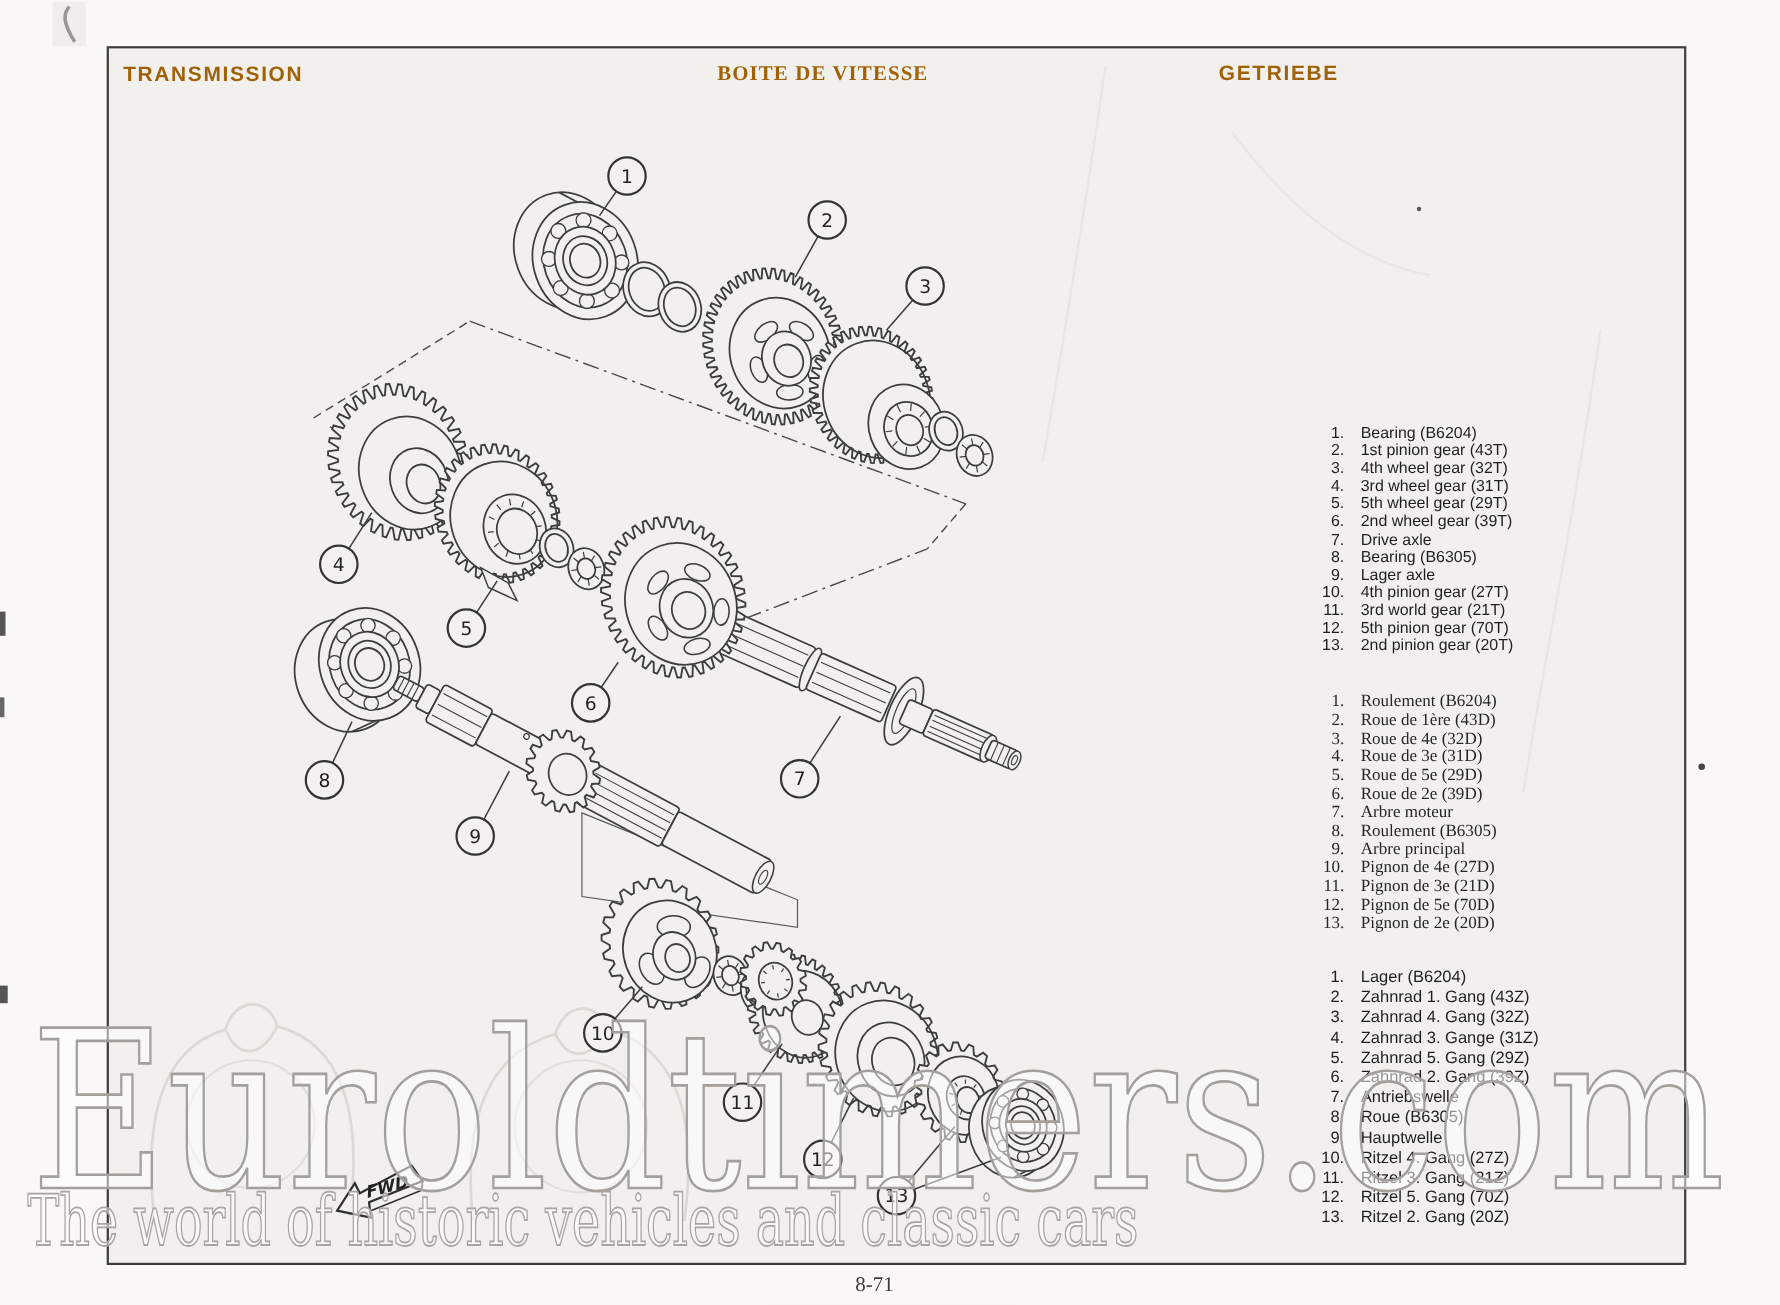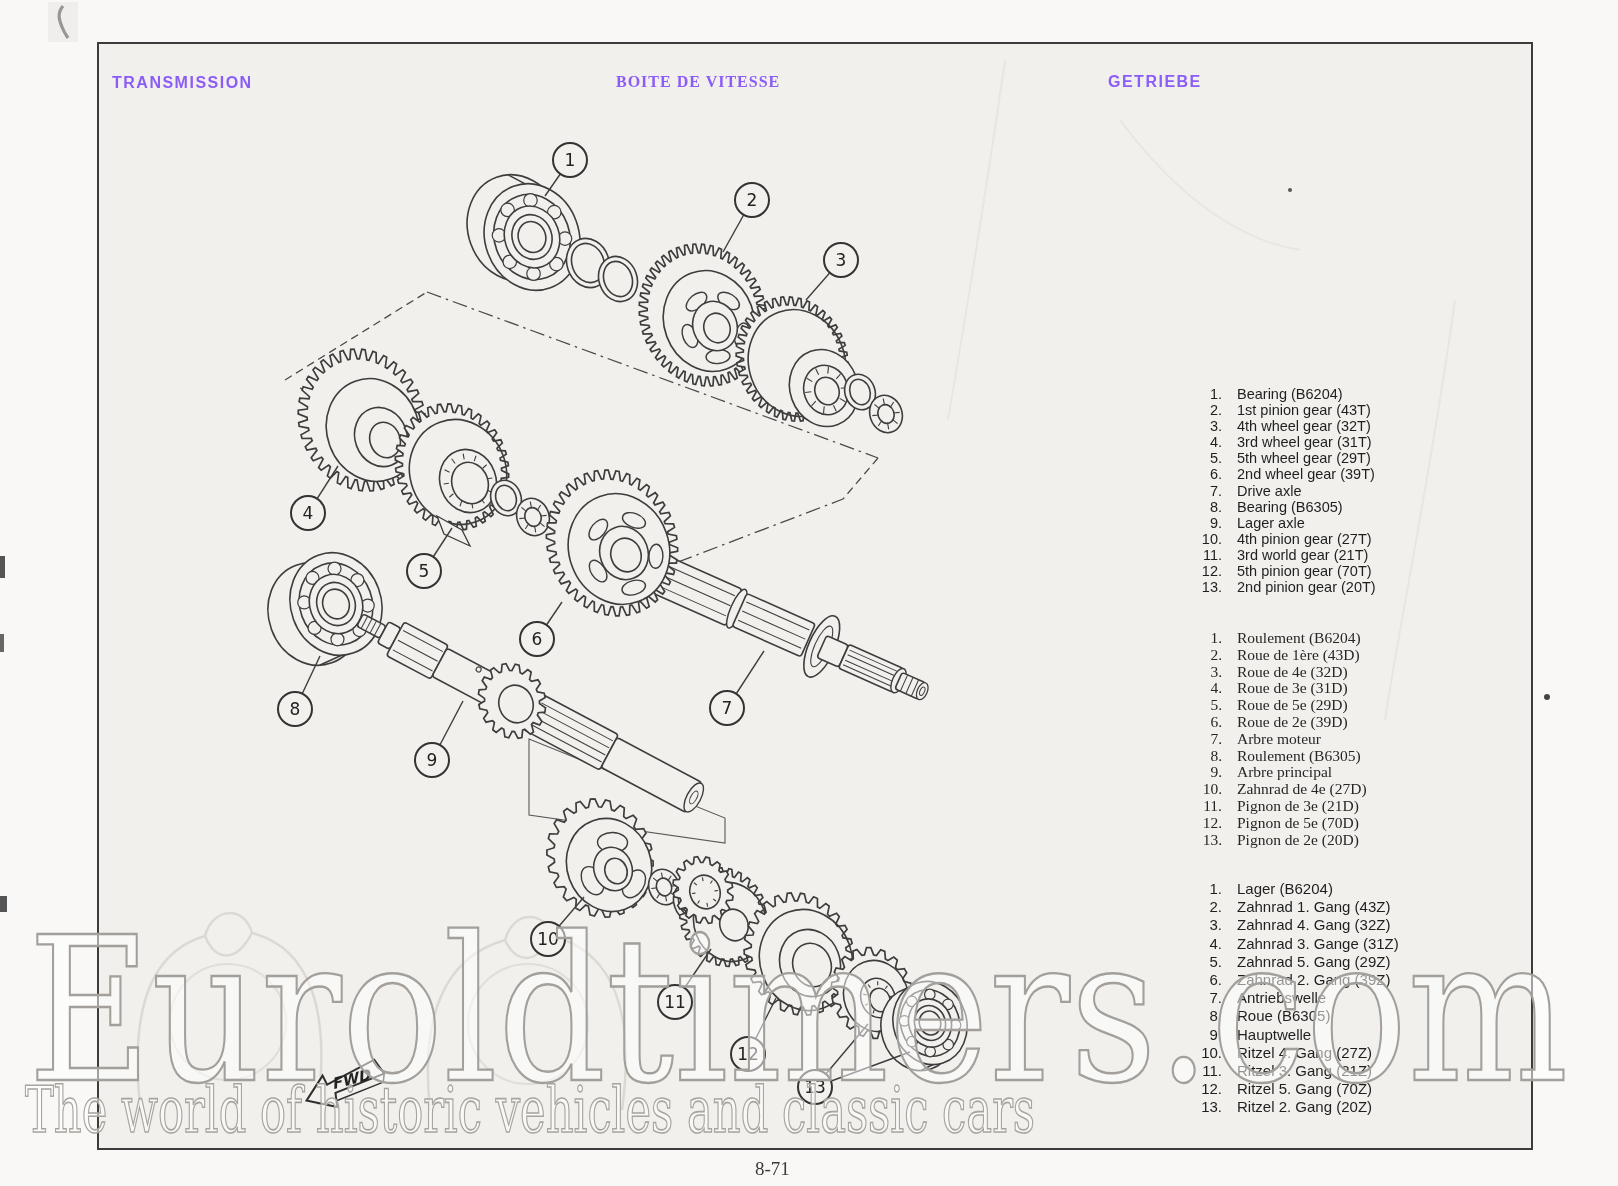--- a/index.html
+++ b/index.html
@@ -3,36 +3,36 @@
 <meta charset="utf-8">
 <style>
   html,body{margin:0;padding:0;background:#f9f8f6;}
   body{width:1618px;height:1186px;position:relative;overflow:hidden;
        font-family:"Liberation Sans",sans-serif;}
   #scan{position:absolute;inset:0;}
   
   .frame{position:absolute;left:97px;top:42px;width:1436px;height:1108px;
          border:2px solid #3c3c3c;background:#f1f0ed;box-sizing:border-box;}
   
-  .hdr{position:absolute;color:#8b5cf6;font-weight:bold;font-size:16px;z-index:4;margin-top:16px;}
+  .hdr{position:absolute;color:#a16207;font-weight:bold;font-size:19px;z-index:4;}
   .hdr.sans{font-family:"Liberation Sans",sans-serif;letter-spacing:1.5px;}
   .hdr.serif{font-family:"Liberation Serif",serif;letter-spacing:1px;}
   
   .plist{position:absolute;z-index:4;color:#1f1f1f;}
   .plist .row{display:flex;}
   .plist .n{width:52px;text-align:right;flex:none;}
   .plist .t{padding-left:15px;white-space:nowrap;}
   .plist.en{left:1170px;top:386px;font-family:"Liberation Sans",sans-serif;
             font-size:14.5px;line-height:16.1px;}
   .plist.fr{left:1170px;top:630px;font-family:"Liberation Serif",serif;
             font-size:15.5px;line-height:16.8px;color:#262626;}
   .plist.de{left:1170px;top:880px;font-family:"Liberation Sans",sans-serif;
             font-size:15px;line-height:18.2px;}
   
-  .pagenum{position:absolute;left:755px;top:1158px;width:80px;text-align:left;
+  .pagenum{position:absolute;left:755px;top:1158px;width:80px;text-align:center;
            font-family:"Liberation Serif",serif;font-size:19px;color:#3a3a3a;z-index:4;}
   svg{position:absolute;left:0;top:0;z-index:2;}
   #wmark{z-index:6;pointer-events:none;}
   #ghosts{z-index:1;}
 </style>
 </head>
 <body>
 
 <div id="scan">
   <div class="frame"></div>
@@ -359,21 +359,21 @@
       <path d="M63,6 C57,13 59,20 62,27 C64,32 66,35 68,38" fill="none" stroke="#1c1c1c" stroke-width="3.2"></path>
       <rect x="48" y="2" width="30" height="40" fill="#e9e8e6" opacity="0.6"></rect>
       <rect x="0" y="556" width="5" height="22" fill="#555"></rect>
       <rect x="0" y="634" width="4" height="18" fill="#666"></rect>
       <rect x="0" y="896" width="7" height="16" fill="#555"></rect>
       <circle cx="1547" cy="697" r="3" fill="#444"></circle>
       <circle cx="1290" cy="190" r="2" fill="#555"></circle>
     </svg>
 
   <div class="hdr sans" style="left:112px;top:58px">TRANSMISSION</div>
-  <div class="hdr serif" style="left:616px;top:57px">BOITE DE VITESSE</div>
+  <div class="hdr serif" style="left:652px;top:57px">BOITE DE VITESSE</div>
   <div class="hdr sans" style="left:1108px;top:57px">GETRIEBE</div>
 
   <div class="plist en">
       <div class="row">
         <span class="n">1.</span>
         <span class="t">Bearing (B6204)</span>
       </div>
       <div class="row">
         <span class="n">2.</span>
         <span class="t">1st pinion gear (43T)</span>
@@ -455,21 +455,21 @@
       <div class="row">
         <span class="n">8.</span>
         <span class="t">Roulement (B6305)</span>
       </div>
       <div class="row">
         <span class="n">9.</span>
         <span class="t">Arbre principal</span>
       </div>
       <div class="row">
         <span class="n">10.</span>
-        <span class="t">Zahnrad de 4e (27D)</span>
+        <span class="t">Pignon de 4e (27D)</span>
       </div>
       <div class="row">
         <span class="n">11.</span>
         <span class="t">Pignon de 3e (21D)</span>
       </div>
       <div class="row">
         <span class="n">12.</span>
         <span class="t">Pignon de 5e (70D)</span>
       </div>
       <div class="row">

